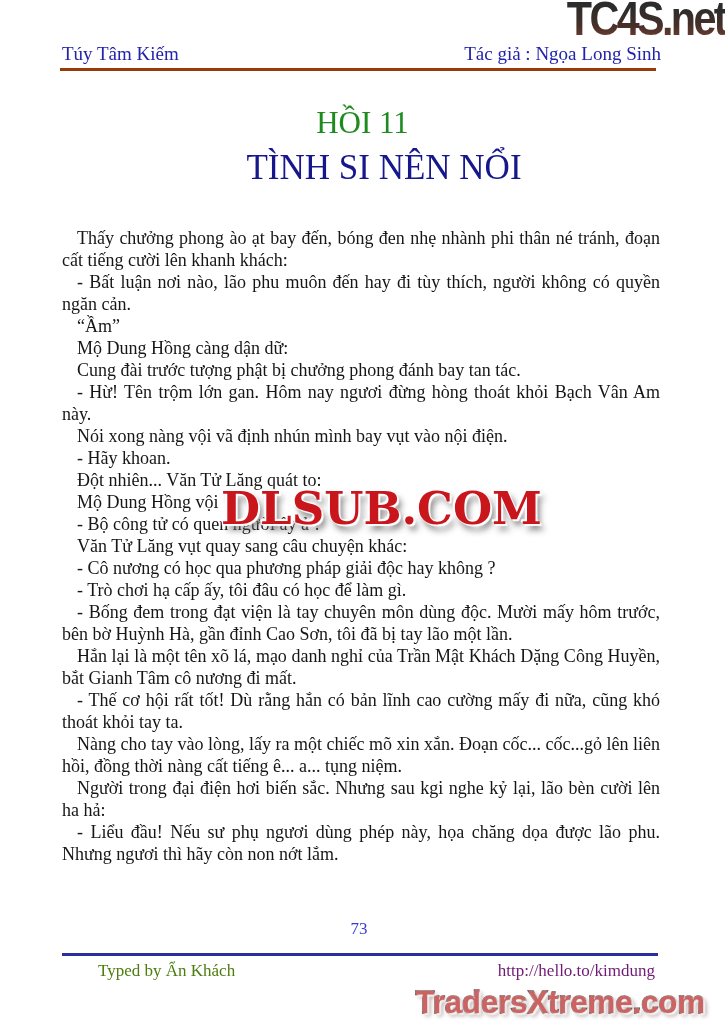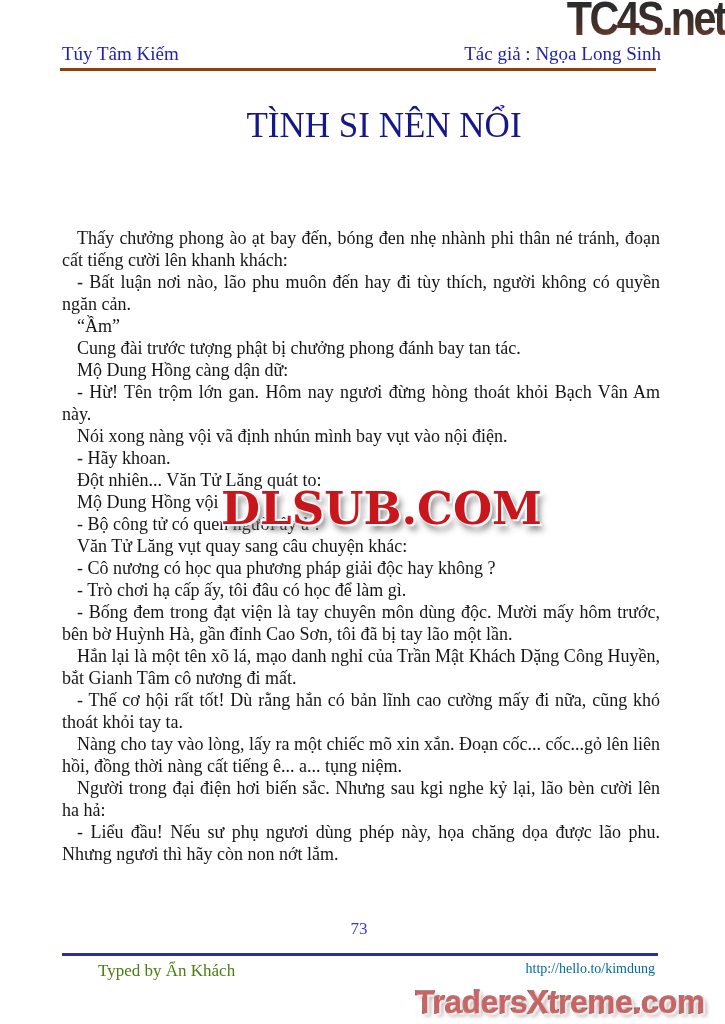--- a/index.html
+++ b/index.html
@@ -49,21 +49,21 @@
     paint-order:stroke fill;
     text-shadow:0 0 2px #ffffff,2px 2px 1px #ffffff,-2px -2px 1px #ffffff,
                 4px 6px 6px rgba(110,110,110,.85);
   }
 
   
   .page-number{position:absolute;top:919px;left:60px;width:598px;text-align:center;
     font-size:17px;color:#3b3bd4;z-index:1;}
   .ftr-rule{position:absolute;top:953px;left:62px;width:596px;height:3px;background:#2d2d9e;}
   .ftr-left{position:absolute;top:961px;left:78px;font-size:17px;color:#4d7c0f;margin-left:20px;}
-  .ftr-right{position:absolute;top:961px;right:70px;font-size:14px;color:#0369a1;text-decoration:none;}
+  .ftr-right{position:absolute;top:961px;right:70px;font-size:17px;color:#701a75;text-decoration:none;}
   .traders{
     position:absolute;right:20px;bottom:1px;z-index:3;
     font-family:"Liberation Sans","DejaVu Sans",sans-serif;
     font-weight:bold;font-size:31px;line-height:40px;letter-spacing:0;
     color:#cb6363;
     -webkit-text-stroke:1.5px #4e2020;
     paint-order:stroke fill;
     text-shadow:0 0 3px #ffffff,2px 2px 2px rgba(255,255,255,.9),3px 3px 4px rgba(70,25,25,.45);
   }
 </style>
@@ -71,29 +71,30 @@
 <body>
 
 <div class="page">
 
   <div class="tc4s">TC4S.net</div>
   <div class="hdr-left">Túy Tâm Kiếm</div>
   <div class="hdr-right">Tác giả : Ngọa Long Sinh</div>
   <div class="hdr-rule"></div>
 
   <div class="chapter">
+    <div class="chapter-no">HỒI 11</div>
     <div class="chapter-name">TÌNH SI NÊN NỔI</div>
   </div>
 
   <main class="body-text">
     <p>Thấy chưởng phong ào ạt bay đến, bóng đen nhẹ nhành phi thân né tránh, đoạn cất tiếng cười lên khanh khách:</p>
     <p>- Bất luận nơi nào, lão phu muôn đến hay đi tùy thích, người không có quyền ngăn cản.</p>
     <p>“Ầm”</p>
+    <p>Mộ Dung Hồng càng dận dữ:</p>
     <p>Cung đài trước tượng phật bị chưởng phong đánh bay tan tác.</p>
-    <p>Mộ Dung Hồng càng dận dữ:</p>
     <p>- Hừ! Tên trộm lớn gan.  Hôm nay ngươi đừng hòng thoát khỏi Bạch Vân Am này.</p>
     <p>Nói xong nàng vội vã định nhún mình bay vụt vào nội điện.</p>
     <p>- Hãy khoan.</p>
     <p>Đột nhiên... Văn Tử Lăng quát to:</p>
     <p>Mộ Dung Hồng vội</p>
     <p>- Bộ công tử có quen người ấy ả ?</p>
     <p>Văn Tử Lăng vụt quay sang câu chuyện khác:</p>
     <p>- Cô nương có học qua phương pháp giải độc hay không ?</p>
     <p>- Trò chơi hạ cấp ấy, tôi đâu có học để làm gì.</p>
     <p>- Bống đem trong đạt viện là tay chuyên môn dùng độc.  Mười mấy hôm trước, bên bờ Huỳnh Hà, gần đỉnh Cao Sơn, tôi đã bị tay lão một lần.</p>

